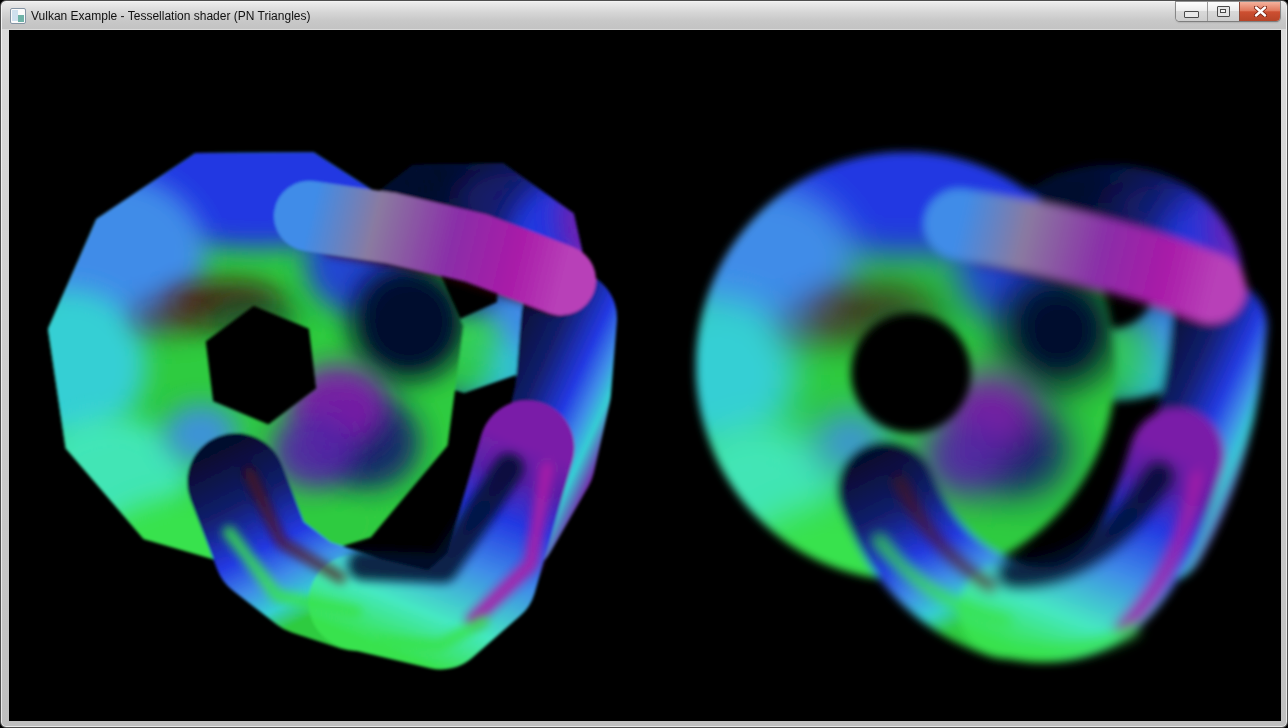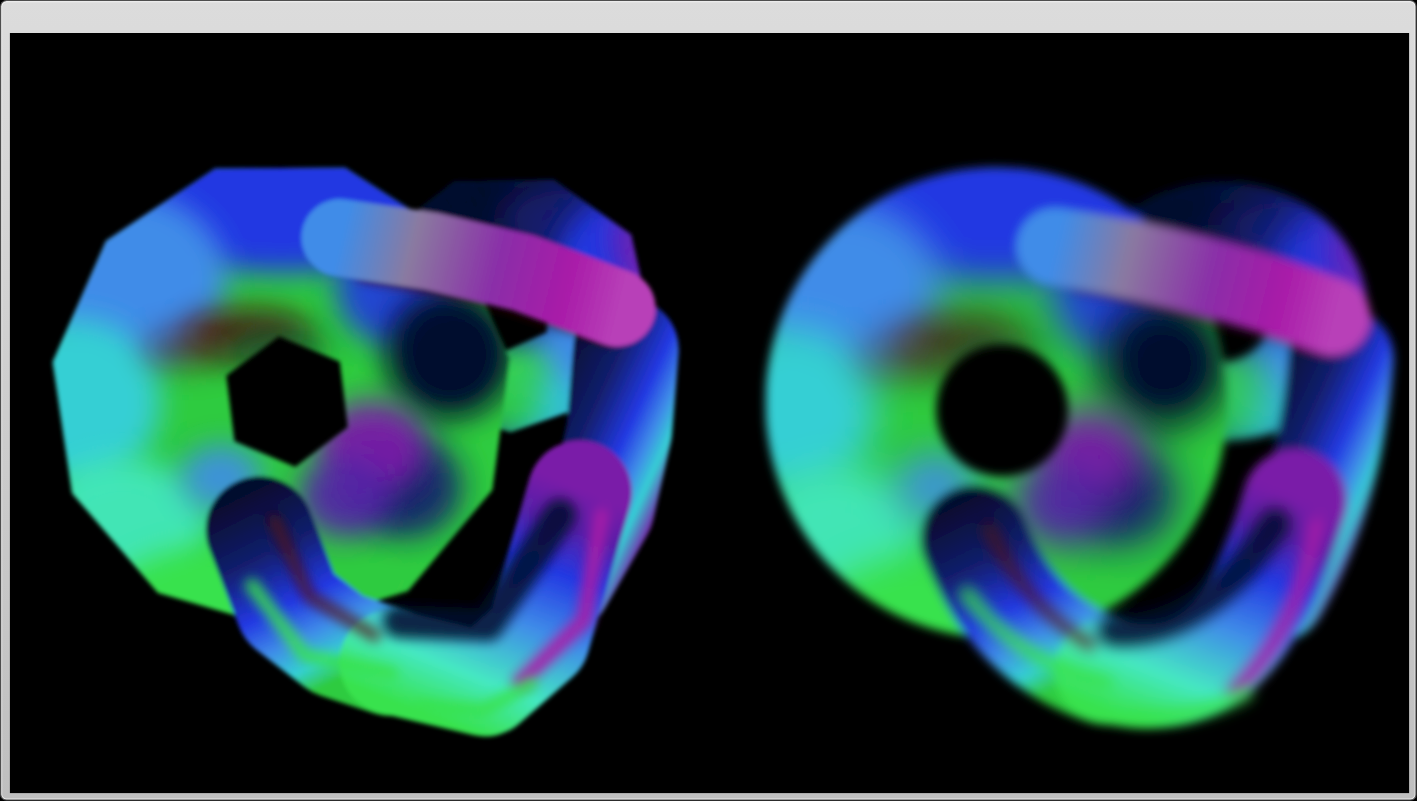--- a/index.html
+++ b/index.html
@@ -26,20 +26,38 @@
   .glyph-min{display:block;width:13px;height:5px;border:1px solid #4a4a4a;background:#e9e9e9;border-radius:1px;margin-top:6px;}
   .glyph-max{position:relative;display:block;width:11px;height:9px;border:1px solid #4a4a4a;background:#e4e4e4;border-radius:1px;}
   .glyph-max::before{content:"";position:absolute;left:2px;top:2px;width:4px;height:2px;border:1px solid #4a4a4a;background:#f4f4f4;}
   .client{position:absolute;left:8px;top:29px;width:1272px;height:691px;background:#000;}
   svg{display:block;}
 </style>
 </head>
 <body>
 
 <div class="window">
+  <div class="titlebar">
+    <span class="appicon"></span>
+    <span class="title">Vulkan Example - Tessellation shader (PN Triangles)</span>
+    <div class="caption-buttons">
+      <div class="cap-btn min" title="minimize">
+        <span class="glyph-min"></span>
+      </div>
+      <div class="cap-btn max" title="restore-down">
+        <span class="glyph-max"></span>
+      </div>
+      <div class="cap-btn close" title="close">
+        <svg width="13" height="11" viewBox="0 0 13 11">
+          <path d="M2 1.5 L11 9.5 M11 1.5 L2 9.5" stroke="#7a2414" stroke-width="4.2" stroke-linecap="round"></path>
+          <path d="M2 1.5 L11 9.5 M11 1.5 L2 9.5" stroke="#ffffff" stroke-width="2.4" stroke-linecap="round"></path>
+        </svg>
+      </div>
+    </div>
+  </div>
 
   <div class="client">
     <svg id="scene-svg" width="1272" height="691" viewBox="0 0 1272 691">
       <g id="knotL" transform="translate(2,-10)">
           <defs>
     <filter id="knotL-soft" x="-150%" y="-150%" width="400%" height="400%">
               <feGaussianBlur stdDeviation="13"></feGaussianBlur>
             </filter>
     <filter id="knotL-edge" x="-120%" y="-120%" width="340%" height="340%">
               <feGaussianBlur stdDeviation="5"></feGaussianBlur>

